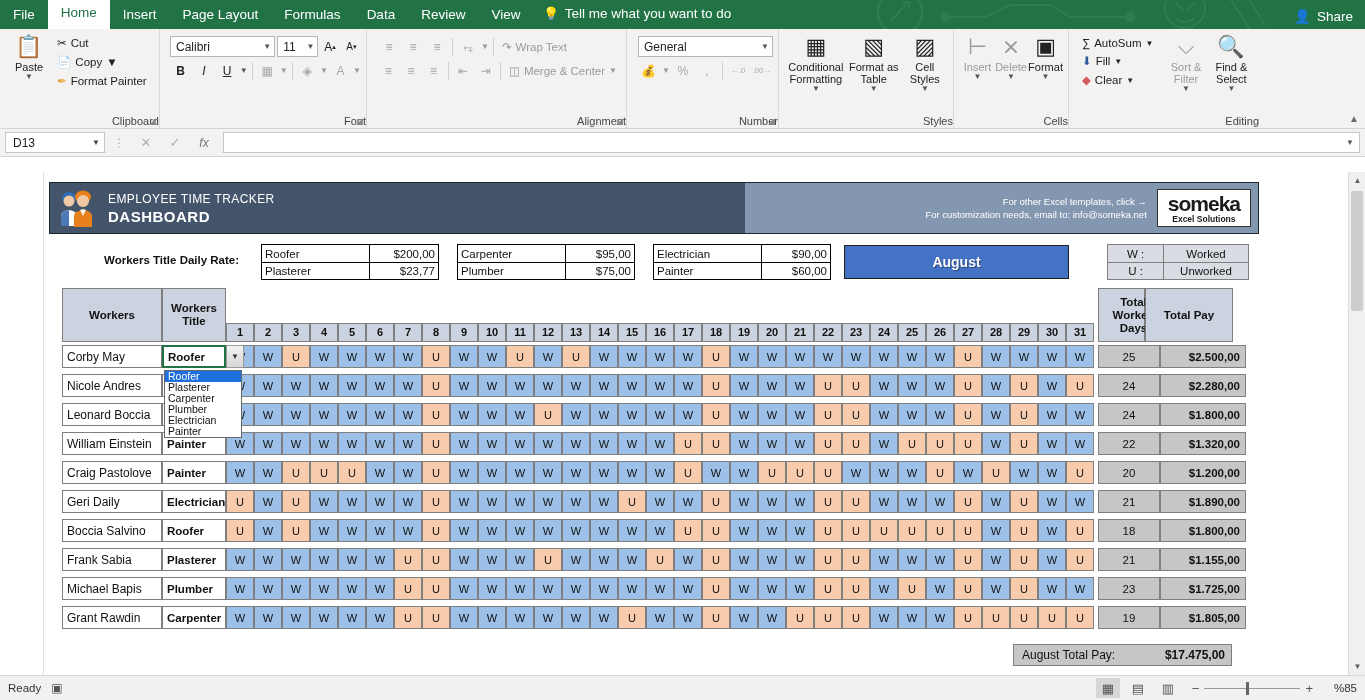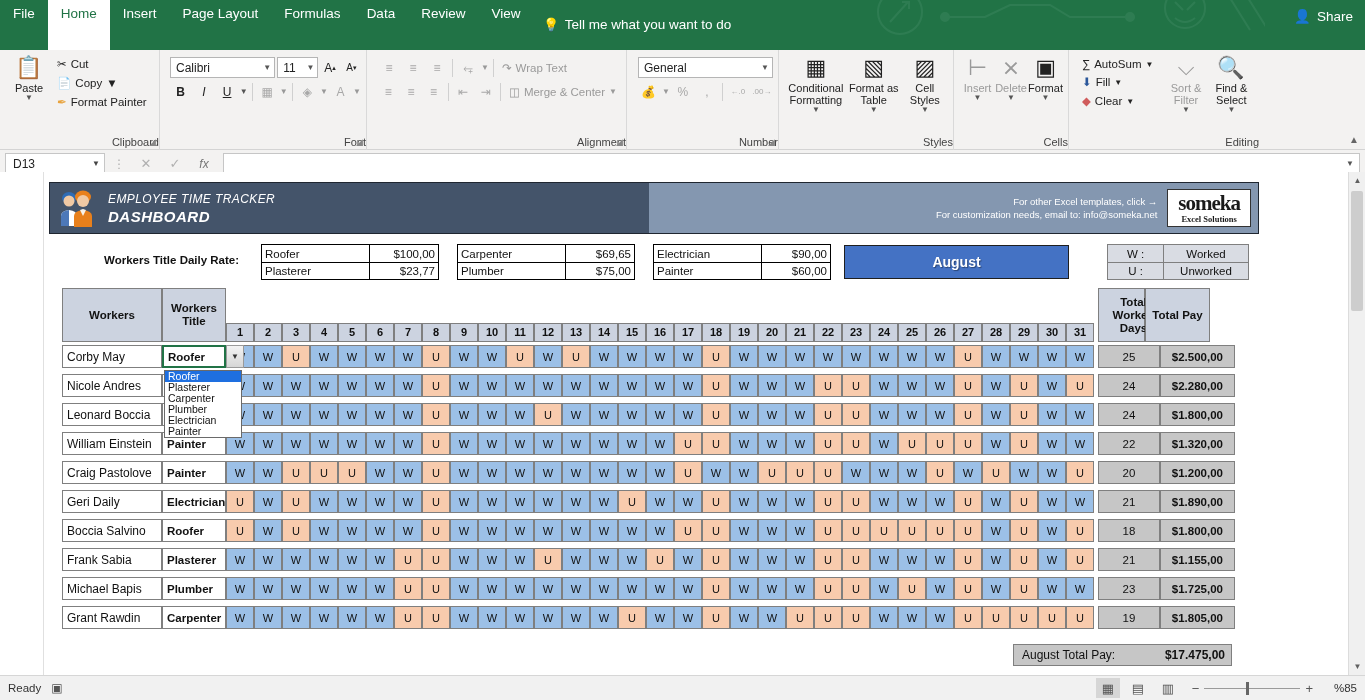--- a/index.html
+++ b/index.html
@@ -7,22 +7,22 @@
   html, body {
     width: 1365px; height: 700px;
     overflow: hidden;
     font-family: "Liberation Sans", sans-serif;
     background: #ffffff;
   }
   body { position: relative; }
 
   
   .ribbon-tabs {
-    height: 50px; background: #217346;
-    display: flex; 
+    height: 29px; background: #217346;
+    display: flex; align-items: flex-end;
     position: relative; overflow: hidden;
   }
   .ribbon-deco { position: absolute; right: 100px; top: -10px; opacity: .18; }
   .tab {
     padding: 7px 13px 8px; font-size: 13.5px; color: #ffffff;
     cursor: pointer; line-height: 1; white-space: nowrap;
   }
   .tab.active { background: #ffffff; color: #217346; padding-bottom: 10px; }
   .tellme { display: flex; align-items: center; gap: 5px; color: #fff;
             font-size: 13.5px; padding: 7px 10px 8px; font-style: normal; }
@@ -113,34 +113,34 @@
   }
   .gutter-fill { position:absolute; left:0; top:0; width:44px; height:166px; background:#f4f4f4; }
   .content { position: absolute; left: 44px; top: 0; right: 17px; bottom: 0; }
 
   
   .dash {
     position: absolute; left: 5px; top: 10px; width: 1210px; height: 52px;
     display: flex; border: 1px solid #1f2630;
   }
   .dash-left {
-    width: 599px; background: #44546a; display: flex; align-items: center;
-    padding-left: 8px; gap: 12px; font-style: italic;
+    width: 695px; background: #44546a; display: flex; align-items: center;
+    padding-left: 8px; gap: 12px;
   }
   .dash-logo { width: 38px; height: 40px; position: relative; }
   .dash-txt { color: #ffffff; }
   .dash-txt .t1 { font-size: 12px; letter-spacing: .4px; }
   .dash-txt .t2 { font-size: 15px; font-weight: bold; letter-spacing: .5px; margin-top: 2px; }
   .dash-right {
     flex: 1; background: #8497b0; display: flex; align-items: center;
     justify-content: flex-end; padding-right: 7px; gap: 10px;
   }
   .dash-note { color: #ffffff; font-size: 9.5px; text-align: right; line-height: 13px; }
   .someka {
-    background: #ffffff; border: 1px solid #333; padding: 3px 10px 2px; text-align: center; font-family: Liberation Serif, serif;
+    background: #ffffff; border: 1px solid #333; padding: 3px 10px 2px; text-align: center;
   }
   .someka .s1 { font-size: 21px; font-weight: bold; letter-spacing: -1px; color: #1a1a1a; line-height: 21px; }
   .someka .s2 { font-size: 8.5px; font-weight: bold; color: #1a1a1a; line-height: 10px; }
 
   
   .rates { position: absolute; left: 5px; top: 70px; width: 1210px; height: 40px; }
   .rate-label {
     position: absolute; left: 55px; top: 12px; font-size: 11.5px; font-weight: bold; color: #111;
   }
   .rate-tbl { position: absolute; top: 2px; border: 1px solid #000; background: #fff; }
@@ -179,21 +179,21 @@
   .th {
     background: #ccd3e0; border: 1px solid #7f7f7f; font-size: 11.5px;
     font-weight: bold; color: #111; display: flex; align-items: center;
     justify-content: center; text-align: center; line-height: 13px;
   }
   .th.workers { width: 100px; height: 54px; }
   .th.title  { width: 64px; height: 54px; }
   .th.day    { width: 28px; height: 19px; font-weight: bold; font-size: 11px; }
   .th.spacer { width: 4px; height: 19px; border: none; background: transparent; }
   .th.twd    { width: 47px; height: 54px; padding-left: 24px; }
-  .th.tp     { width: 65px; height: 54px; }
+  .th.tp     { width: 88px; height: 54px; }
 
   .trow { display: flex; align-items: center; height: 29px; }
   .cell-name {
     width: 100px; height: 23px; border: 1px solid #7f7f7f; background: #fff;
     font-size: 12px; color: #111; display: flex; align-items: center; padding-left: 4px;
   }
   .cell-title {
     width: 64px; height: 23px; border: 1px solid #7f7f7f; background: #fff;
     font-size: 11.5px; font-weight: bold; color: #111; display: flex;
     align-items: center; padding-left: 4px;
@@ -203,23 +203,23 @@
     font-size: 11px; color: #111; display: flex; align-items: center; justify-content: center;
   }
   .cell-day.w { background: #9cc0e7; }
   .cell-day.u { background: #f8cbad; }
   .cell-gap { width: 4px; }
   .cell-twd {
     width: 62px; height: 23px; border: 1px solid #7f7f7f; background: #c6c6c6;
     font-size: 11.5px; color: #111; display: flex; align-items: center; justify-content: center;
   }
   .cell-tp {
-    width: 75px; height: 23px; border: 1px solid #7f7f7f; background: #c6c6c6;
+    width: 86px; height: 23px; border: 1px solid #7f7f7f; background: #c6c6c6;
     font-size: 11.5px; font-weight: bold; color: #111;
-    display: flex; align-items: center; justify-content: flex-end; padding-right: 11px;
+    display: flex; align-items: center; justify-content: flex-end; padding-right: 5px;
   }
 
   .totalbar {
     position: absolute; left: 969px; top: 472px; width: 219px; height: 22px;
     background: #c6c6c6; border: 1px solid #7f7f7f; display: flex;
     align-items: center; justify-content: space-between; padding: 0 6px 0 8px;
   }
   .totalbar .tl { font-size: 12px; font-weight: normal; color: #111; }
   .totalbar .tv { font-size: 12px; font-weight: bold; color: #111; }
 
@@ -574,31 +574,31 @@
           <div class="s2">Excel Solutions</div>
         </div>
       </div>
     </div>
 
     <div class="rates">
       <div class="rate-label">Workers Title Daily Rate:</div>
       <div class="rate-tbl" style="left:212px">
         <div class="rr">
           <div class="rn">Roofer</div>
-          <div class="rv">$100,00</div>
+          <div class="rv">$200,00</div>
         </div>
         <div class="rr">
           <div class="rn">Plasterer</div>
           <div class="rv">$23,77</div>
         </div>
       </div>
       <div class="rate-tbl" style="left:408px">
         <div class="rr">
           <div class="rn">Carpenter</div>
-          <div class="rv">$69,65</div>
+          <div class="rv">$95,00</div>
         </div>
         <div class="rr">
           <div class="rn">Plumber</div>
           <div class="rv">$75,00</div>
         </div>
       </div>
       <div class="rate-tbl" style="left:604px">
         <div class="rr">
           <div class="rn">Electrician</div>
           <div class="rv">$90,00</div>

